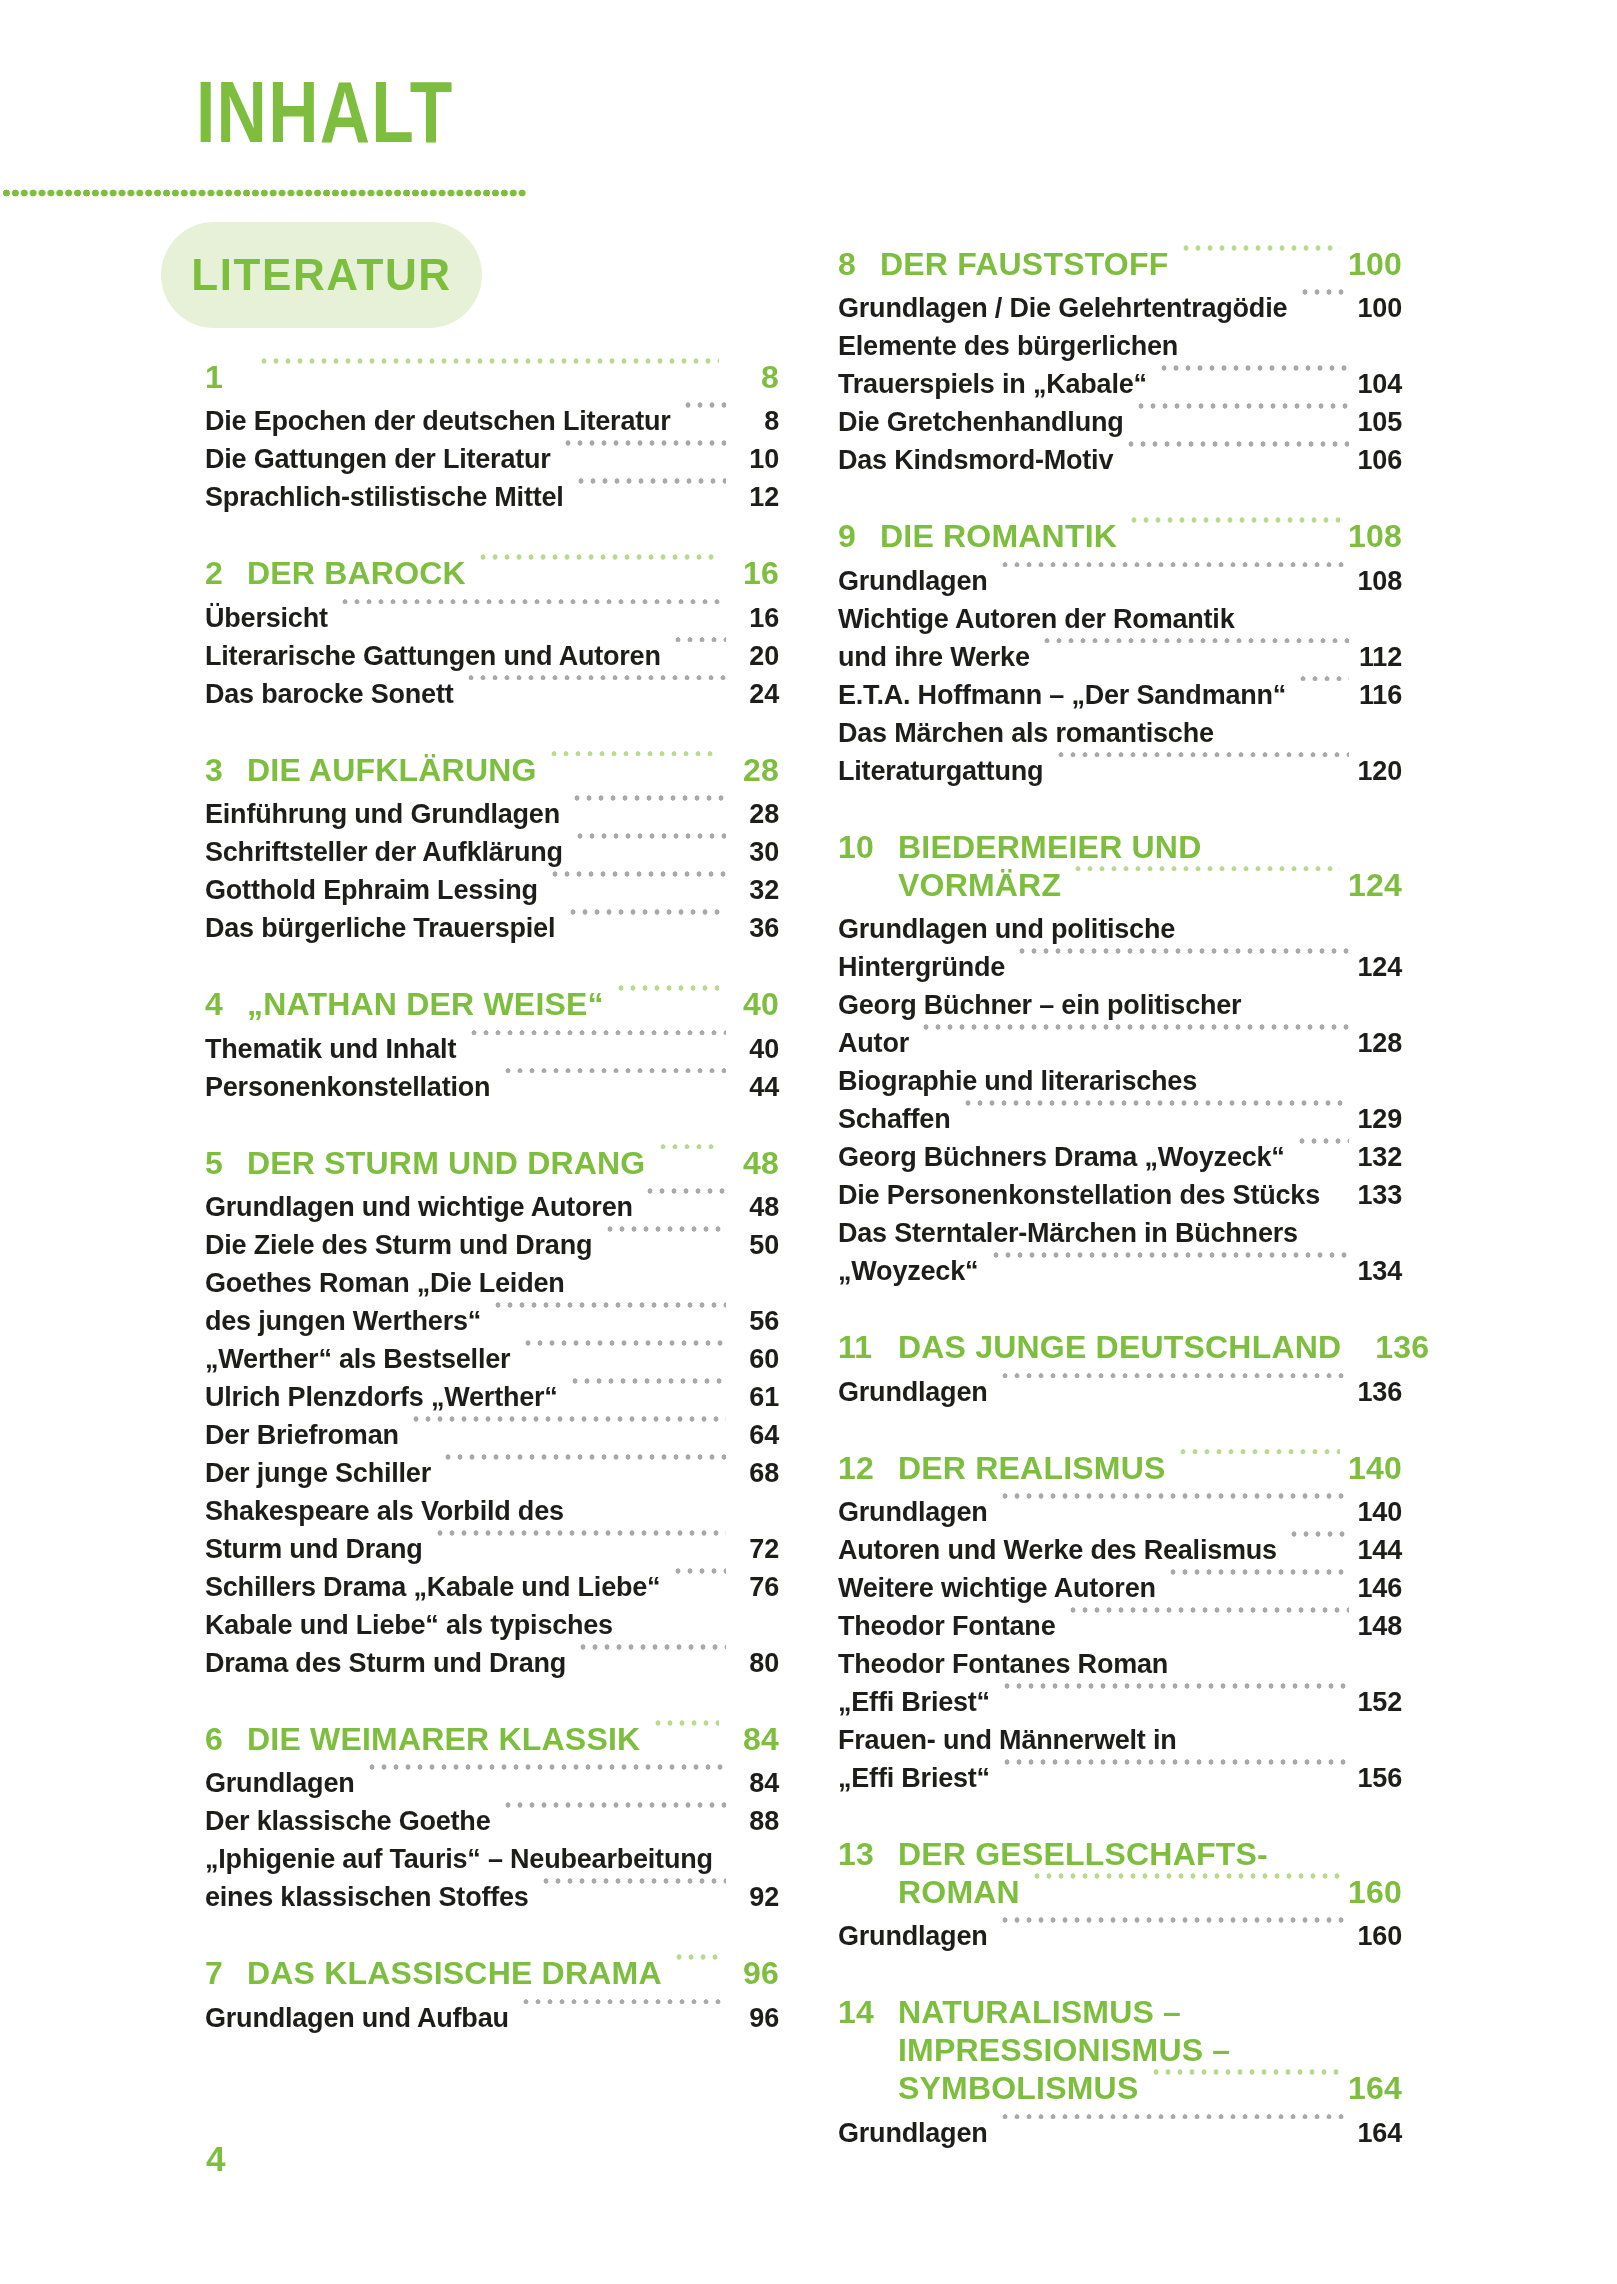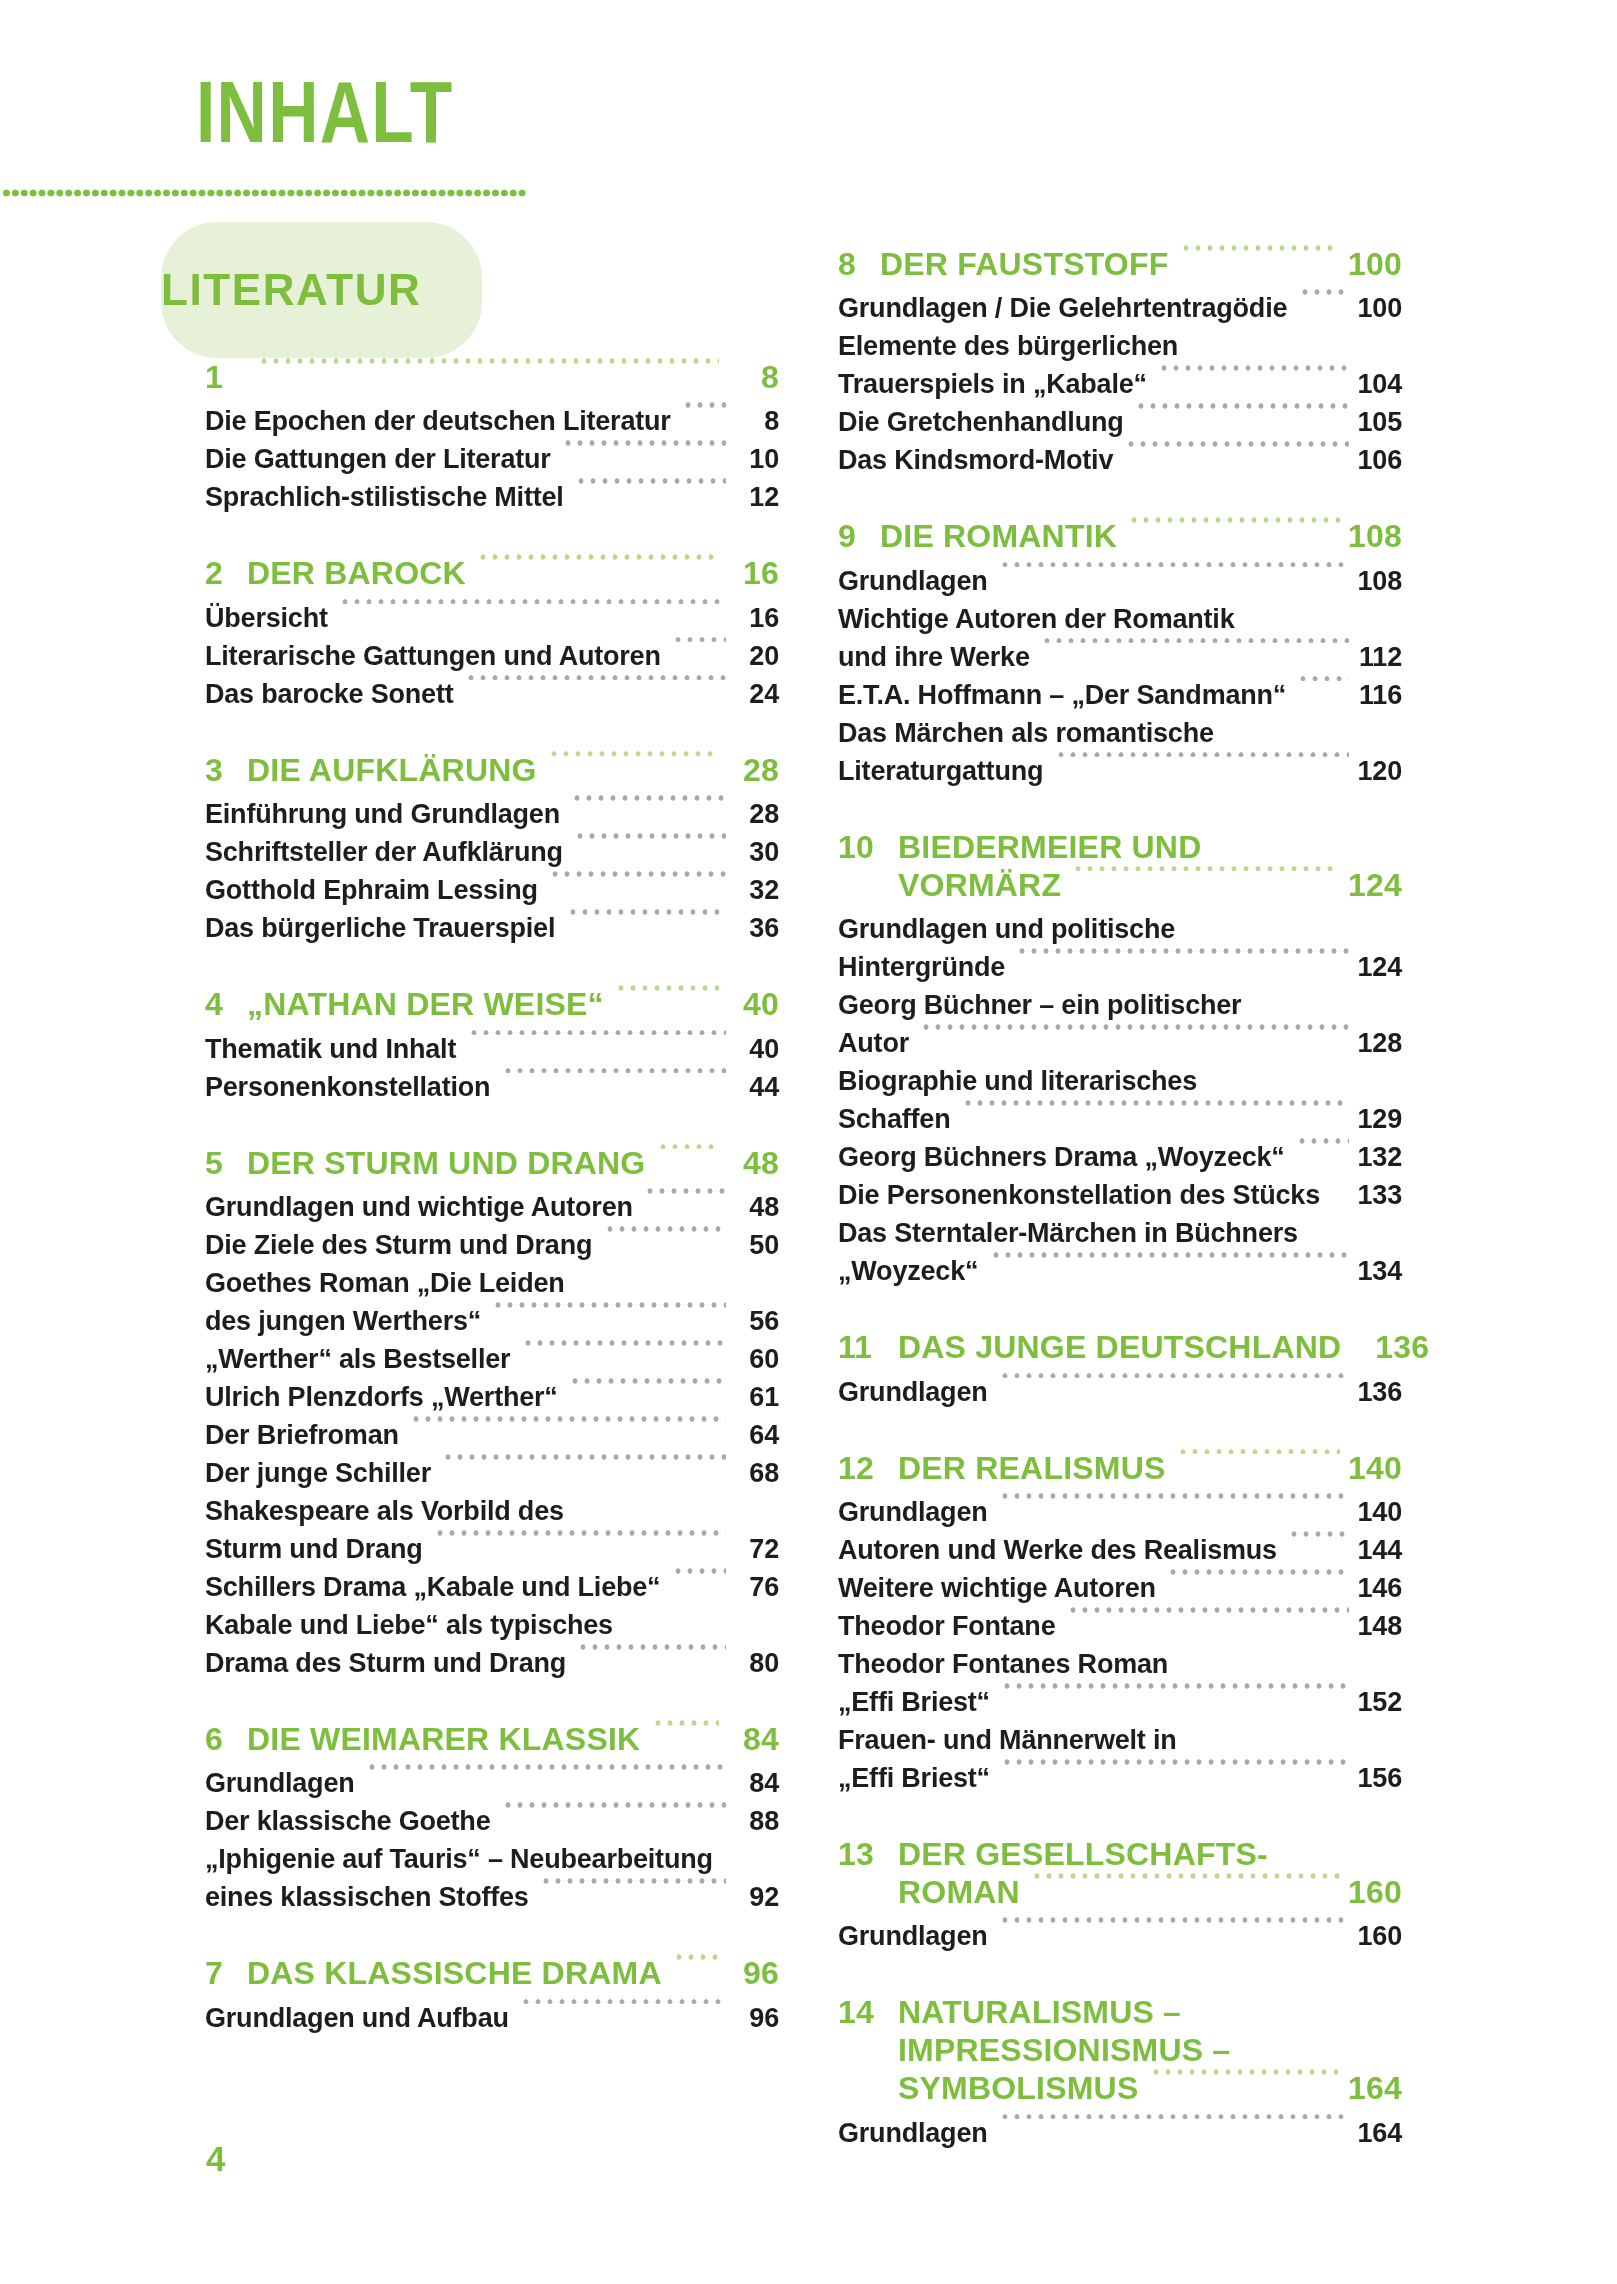--- a/index.html
+++ b/index.html
@@ -24,23 +24,23 @@
     letter-spacing:1.6px;color:var(--green);
     transform:scaleX(0.8);transform-origin:left top;
     white-space:nowrap;
   }
   .dotted-divider{
     position:absolute;left:2.4px;top:187px;width:524px;height:12px;
     background-image:radial-gradient(circle,var(--green) 3.2px,rgba(0,0,0,0) 3.7px);
     background-size:8.9px 12px;background-repeat:repeat-x;background-position:left center;
   }
   .category-badge{
-    position:absolute;left:161px;top:222px;width:321px;height:136px;
+    position:absolute;left:161px;top:222px;width:321px;height:106px;
     background:var(--badge-bg);border-radius:56px;
-    display:flex;align-items:center;justify-content:flex-start;
+    display:flex;align-items:center;justify-content:center;
   }
   .category-badge .badge-label{
     font-size:44px;font-weight:bold;letter-spacing:1.6px;color:var(--green);
   }
   .col{position:absolute;}
   .col-left{left:205px;top:358px;width:574px;}
   .col-right{left:838px;top:245px;width:564px;}
   .section{margin-bottom:38px;}
   .sec-head{
     display:flex;align-items:flex-start;

